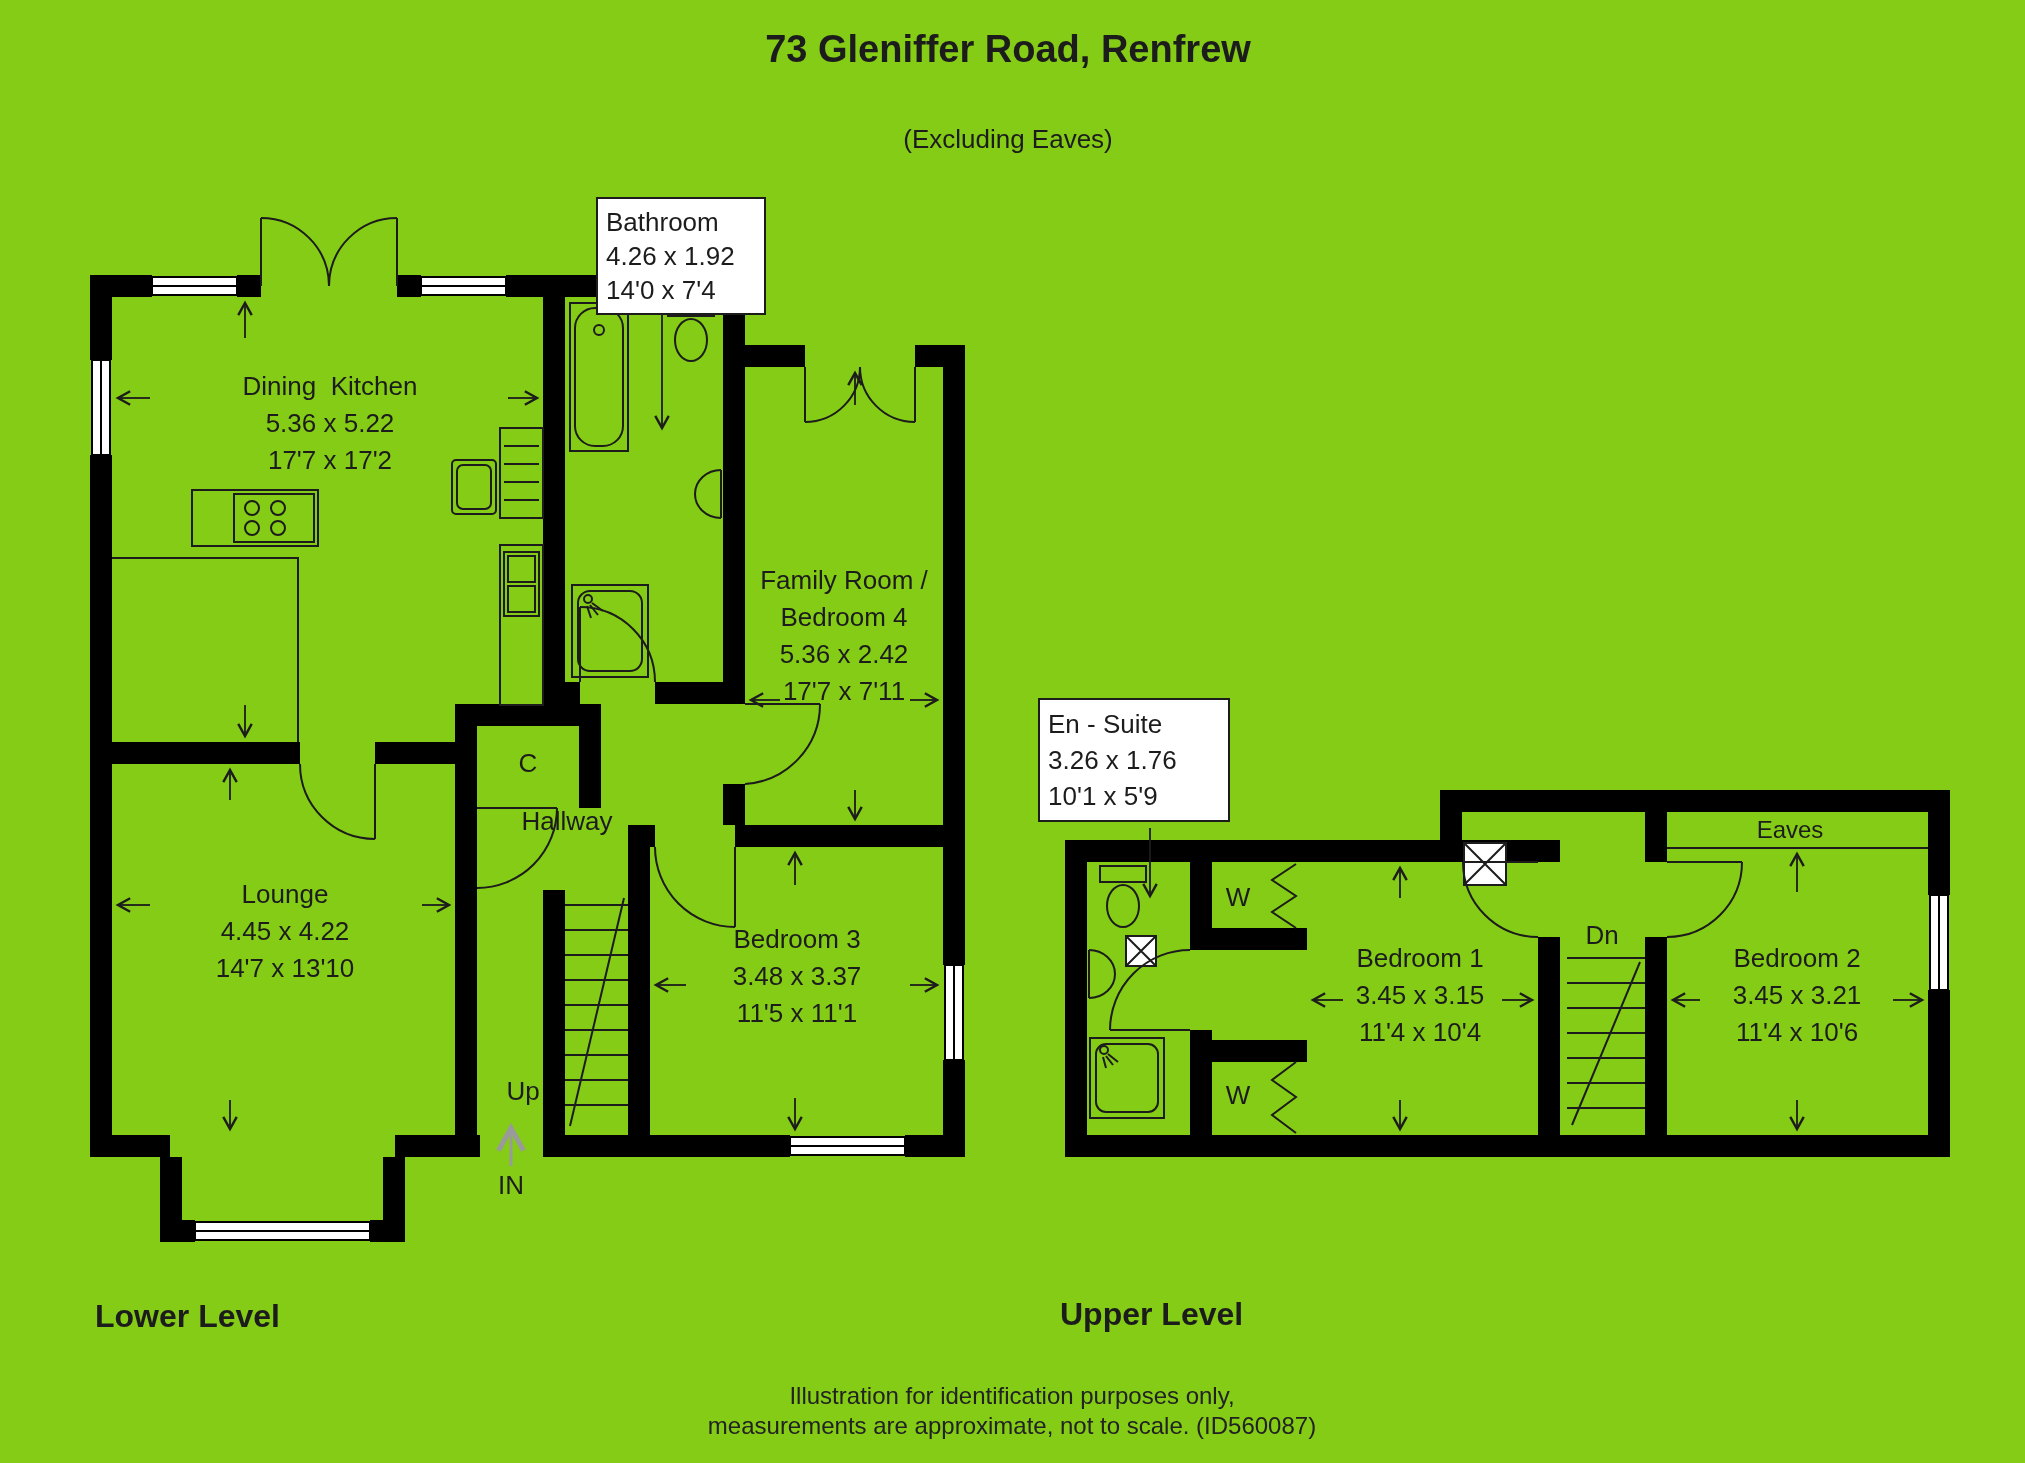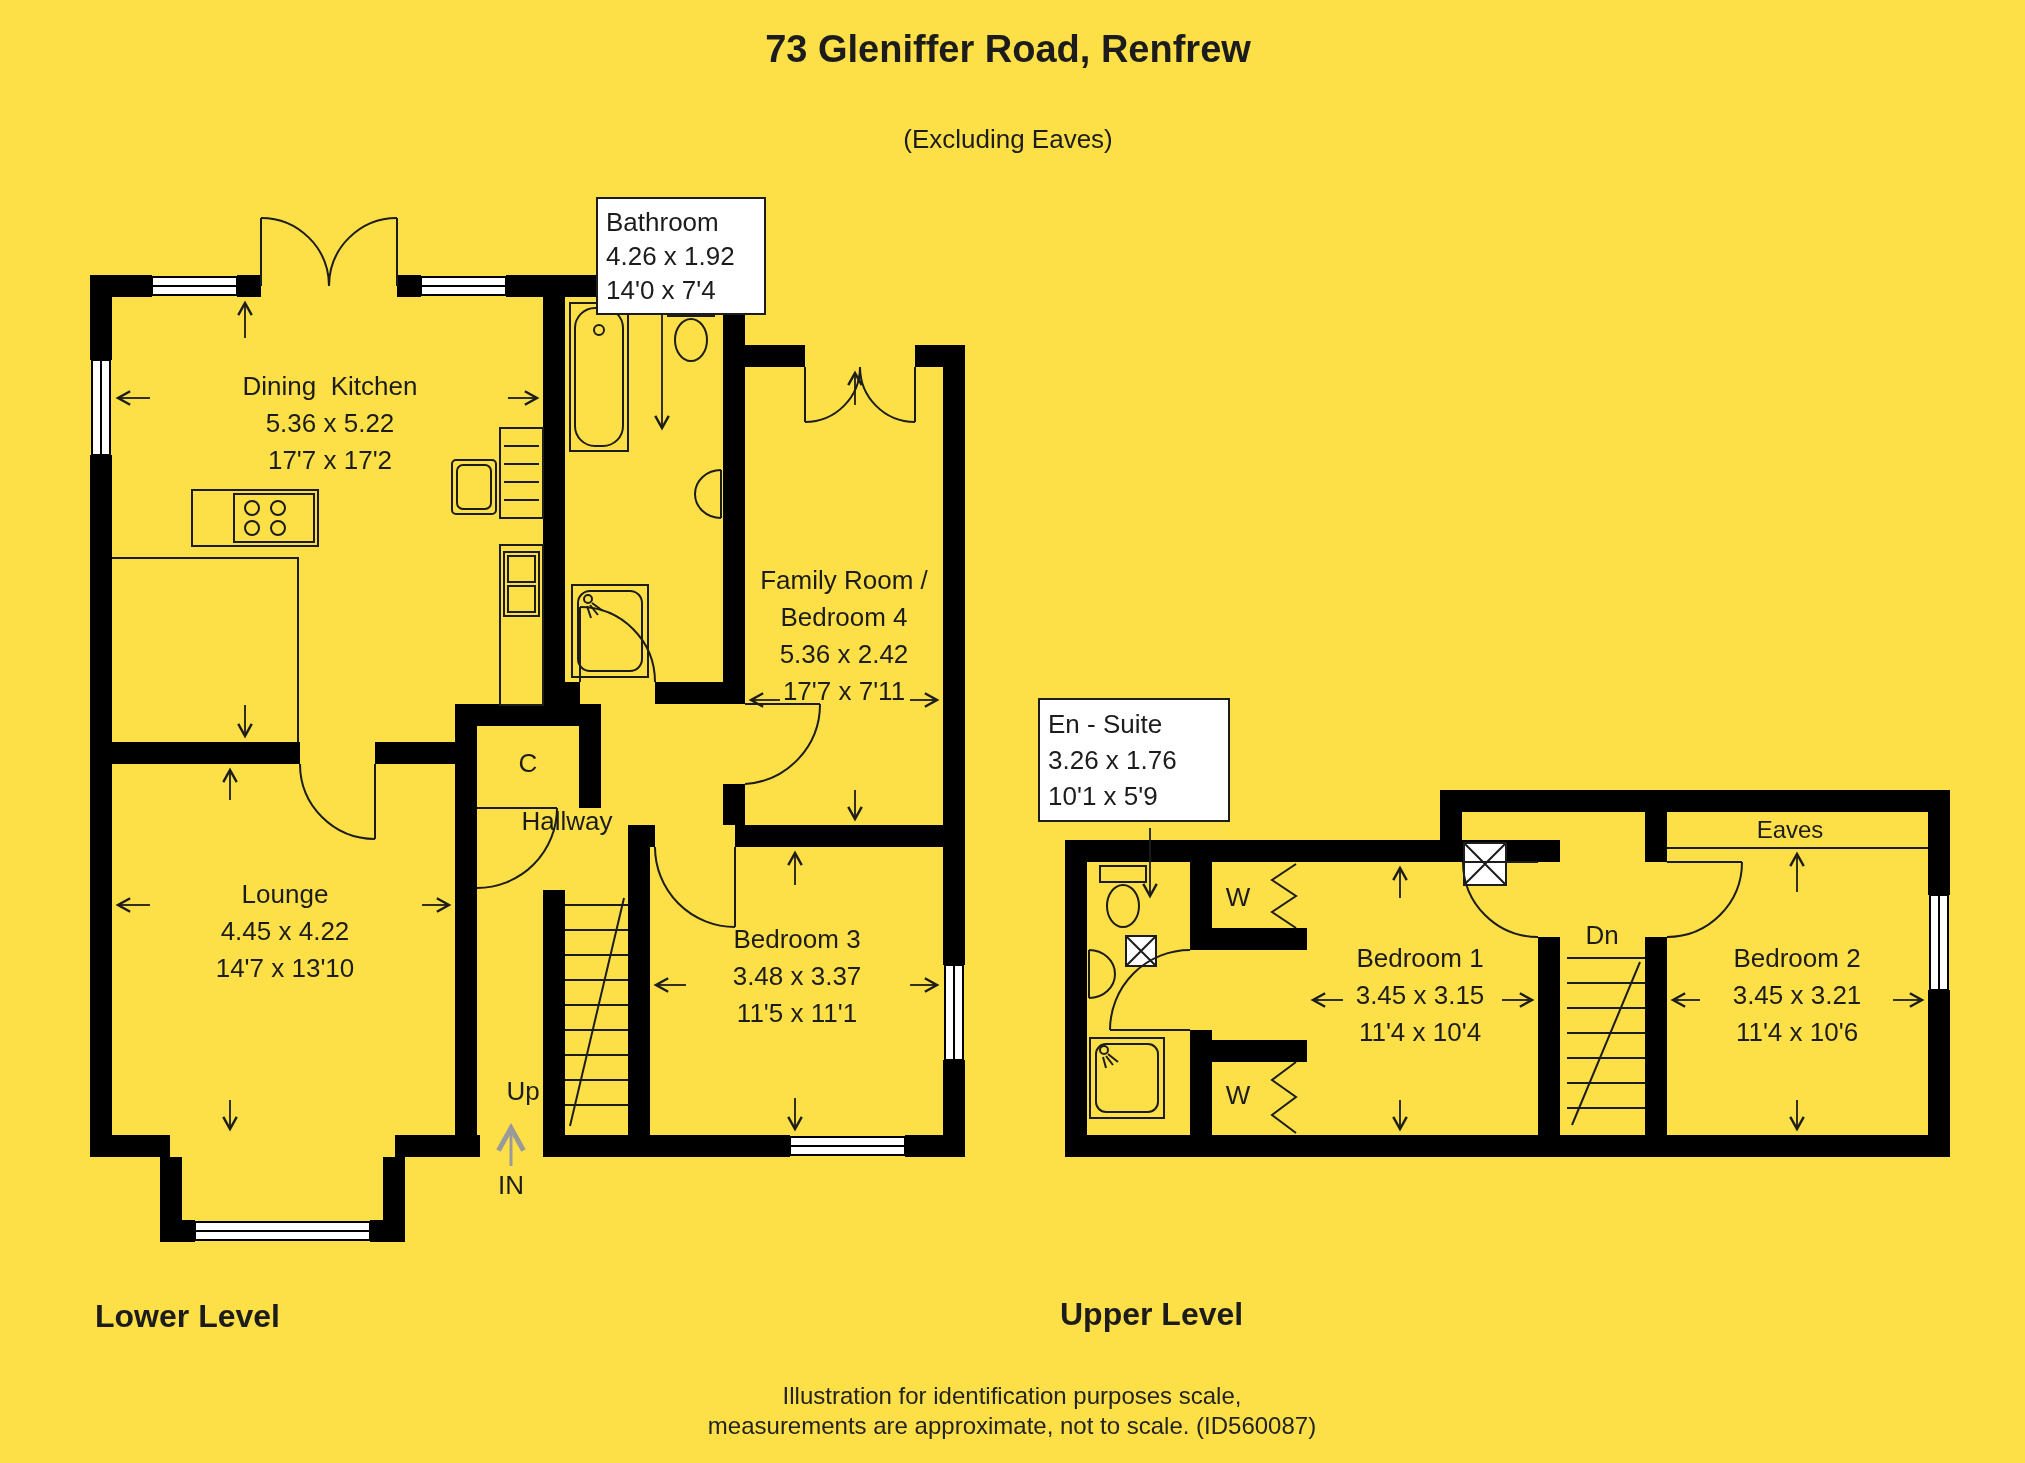--- a/index.html
+++ b/index.html
@@ -1,16 +1,16 @@
 <!DOCTYPE html>
 <html><head>
 <meta charset="utf-8">
 <style>
   html,body{margin:0;padding:0;background:#fff;}
-  .page{position:relative;width:2025px;height:1463px;background:#fde047;
+  .page{position:relative;width:2025px;height:1463px;background:#84cc16;
         font-family:"Liberation Sans",sans-serif;color:#1c1c1c;overflow:hidden;}
   .plan-svg{position:absolute;left:0;top:0;}
   .lbl{position:absolute;text-align:center;transform:translateX(-50%);
        font-size:26px;line-height:37px;}
   .lbl .ln{display:block;white-space:pre;}
   .title{position:absolute;transform:translateX(-50%);font-size:38px;font-weight:bold;white-space:pre;}
   .sub{position:absolute;transform:translateX(-50%);font-size:26px;white-space:pre;}
   .callout{position:absolute;border:2px solid #1c1c1c;background:#fff;
            font-size:26px;line-height:34px;padding:6px 8px;}
   .callout .ln{display:block;white-space:pre;}
@@ -376,16 +376,16 @@
 </div>
 
 <div class="eaves-lbl" style="left:1790px;top:816px">Eaves</div>
 <div class="small-lbl" style="left:1602px;top:920px">Dn</div>
 <div class="small-lbl" style="left:1238px;top:882px">W</div>
 <div class="small-lbl" style="left:1238px;top:1080px">W</div>
 
 <div class="level-lbl" style="left:95px;top:1298px">Lower Level</div>
 <div class="level-lbl" style="left:1060px;top:1296px">Upper Level</div>
 
-<div class="footer-line" style="left:1012px;top:1382px">Illustration for identification purposes scale,</div>
+<div class="footer-line" style="left:1012px;top:1382px">Illustration for identification purposes only,</div>
 <div class="footer-line" style="left:1012px;top:1412px">measurements are approximate, not to scale. (ID560087)</div>
 
 </div>
 
 </body></html>

